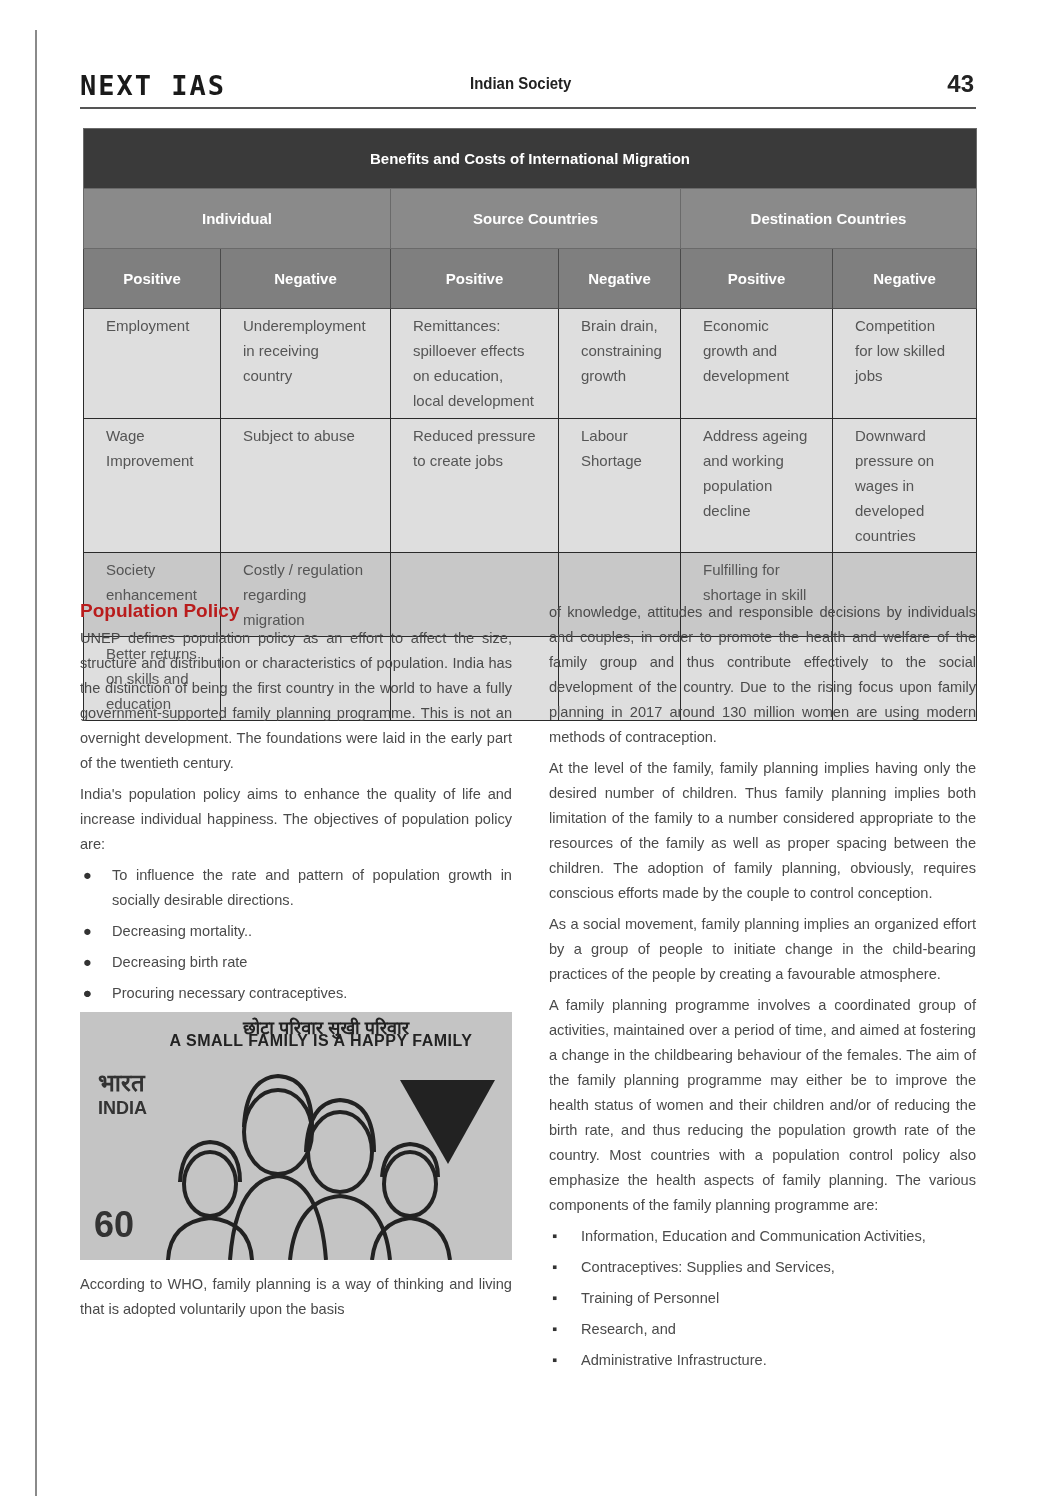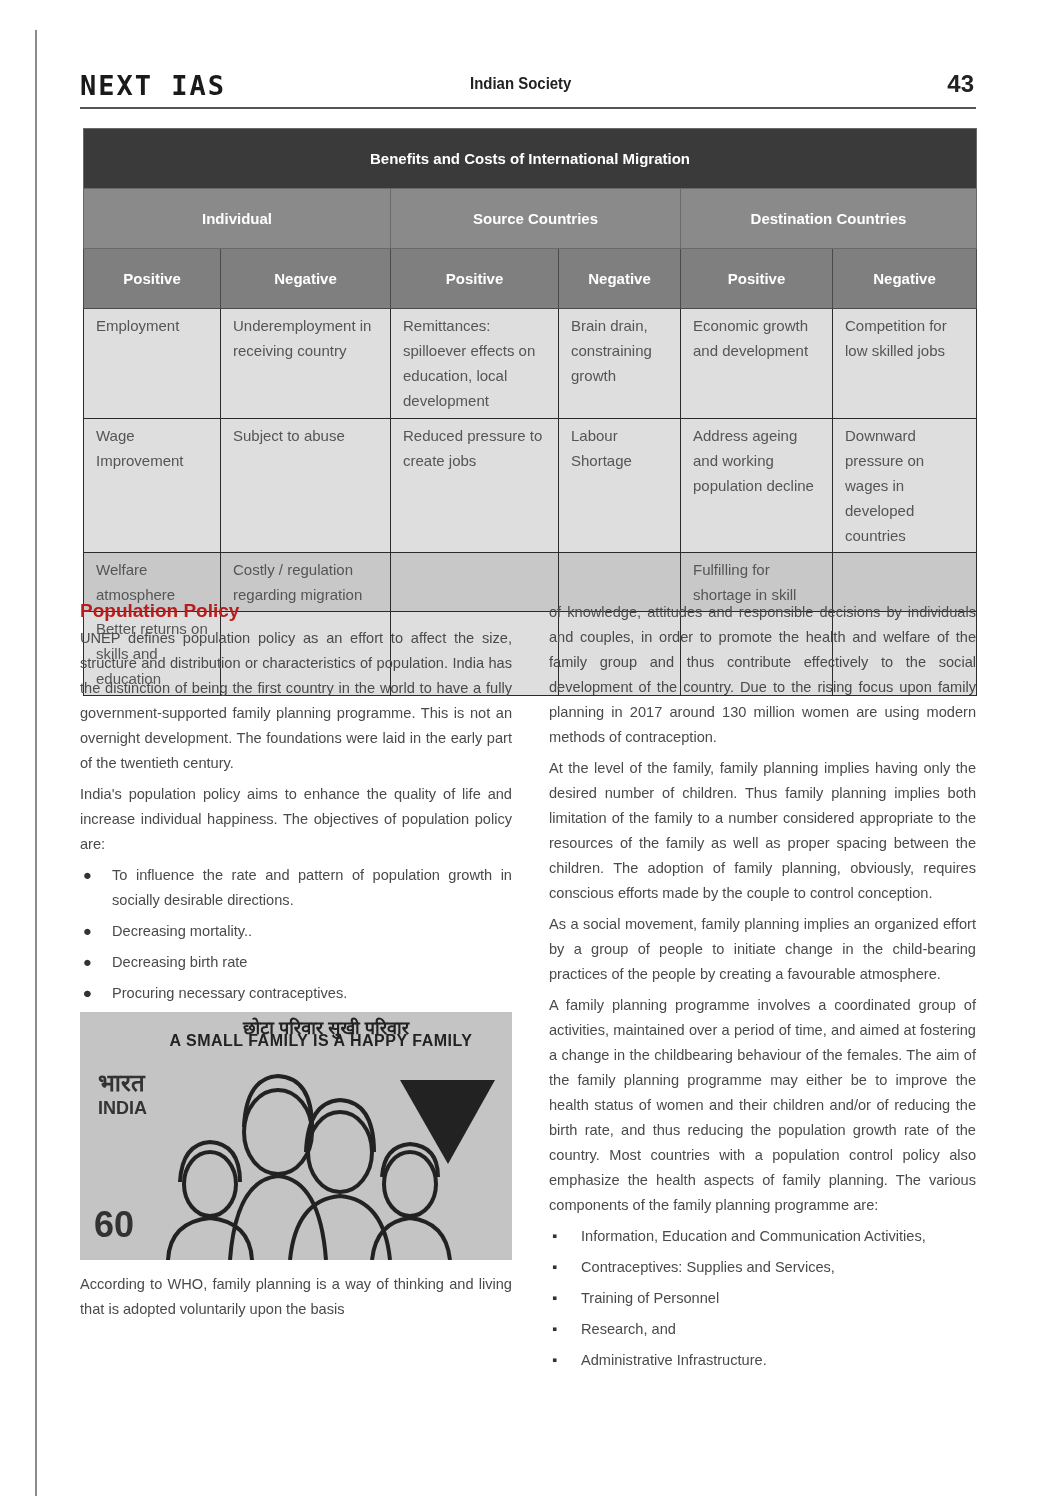--- a/index.html
+++ b/index.html
@@ -12,21 +12,21 @@
   .logo { position: absolute; left: 0; top: 4px; font-family: "DejaVu Sans Mono", monospace; font-weight: bold; font-size: 27px; letter-spacing: 2px; color: #1a1a1a; }
   .running-title { position: absolute; left: 390px; top: 8px; font-family: "Liberation Sans", sans-serif; font-size: 17px; font-weight: bold; color: #222; transform: scaleX(0.88); transform-origin: left; }
   .page-number { position: absolute; right: 2px; top: 4px; font-size: 24px; font-weight: bold; color: #222; }
   .header-rule { position: absolute; left: 80px; top: 107px; width: 896px; height: 2px; background: #555; }
 
   table.mig { position: absolute; left: 83px; top: 128px; width: 893px; border-collapse: collapse; table-layout: fixed; font-family: "Liberation Sans", sans-serif; }
   table.mig th { color: #fff; font-weight: bold; font-size: 15px; text-align: center; padding: 21px 4px; border: 1px solid #6a6a6a; }
   table.mig th.title { background: #3a3a3a; height: 28px; }
   table.mig th.group { background: #8a8a8a; height: 28px; }
   table.mig th.sub { background: #7f7f7f; height: 28px; border-color: #4a4a4a; }
-  table.mig td { vertical-align: top; font-size: 15px; line-height: 25px; color: #555; padding: 4px 12px; border: 1px solid #2a2a2a; background: #dedede; }
+  table.mig td { vertical-align: top; font-size: 15px; line-height: 25px; color: #555; padding: 4px 22px; border: 1px solid #2a2a2a; background: #dedede; }
   table.mig tr.alt td { background: #c8c8c8; }
   table.mig tr.r1 td { height: 110px; }
   table.mig tr.r2 td { height: 130px; }
   table.mig tr.r3 td { height: 52px; }
   table.mig tr.r4 td { height: 78px; }
 
   .col { position: absolute; font-size: 14.6px; line-height: 25px; color: #4a4a4a; text-align: justify; }
   .col.left { left: 80px; top: 598px; width: 432px; }
   .col.right { left: 549px; top: 600px; width: 427px; }
   h2.sec { font-size: 19px; font-weight: bold; color: #b91c1c; line-height: 26px; margin-bottom: 2px; }
@@ -92,21 +92,21 @@
     </tr>
     <tr class="r2">
       <td>Wage Improvement</td>
       <td>Subject to abuse</td>
       <td>Reduced pressure to create jobs</td>
       <td>Labour Shortage</td>
       <td>Address ageing and working population decline</td>
       <td>Downward pressure on wages in developed countries</td>
     </tr>
     <tr class="r3 alt">
-      <td>Welfare atmosphere</td>
+      <td>Society enhancement</td>
       <td>Costly / regulation regarding migration</td>
       <td></td>
       <td></td>
       <td>Fulfilling for shortage in skill</td>
       <td></td>
     </tr>
     <tr class="r4">
       <td>Better returns on skills and education</td>
       <td></td>
       <td></td>

